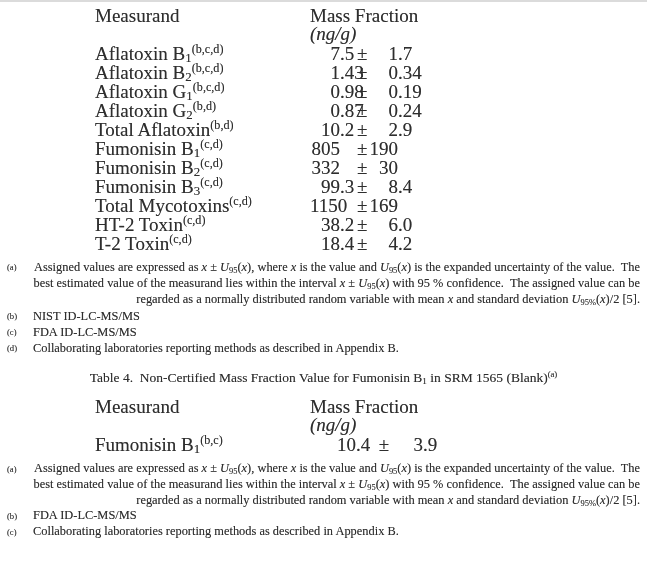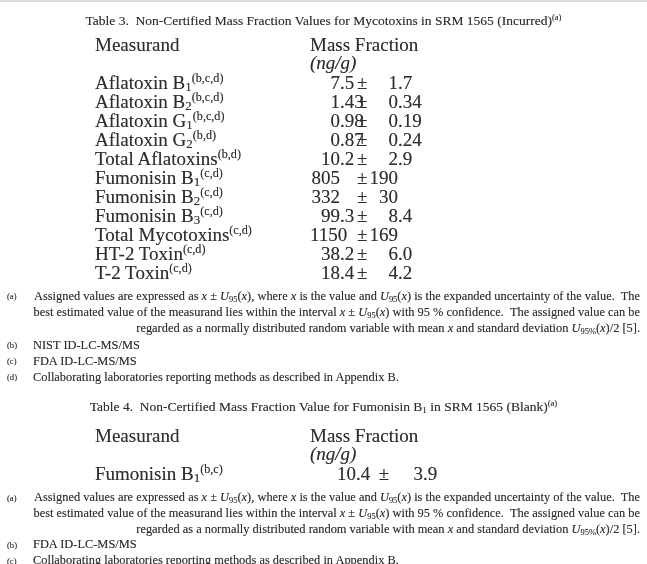--- a/index.html
+++ b/index.html
@@ -49,21 +49,20 @@
   .fn-line { white-space: pre; text-align: right; }
   .fn-text { white-space: pre; text-align: center; }
 </style>
 </head>
 <body>
 
 <div class="page">
   <div class="scan-top"></div>
 
   <div>
-    <div class="tbl-title t3-title"><span>Table 3.  Non-Certified Mass Fraction Values for Mycotoxins in SRM 1565 (Incurred)</span><sup>(a)</sup></div>
 
     <div class="tbl t3">
       <div class="tr th1">
         <span class="c1">Measurand</span>
         <span class="cspan">Mass Fraction</span>
       </div>
       <div class="tr th2">
         <span class="c1"></span>
         <span class="cspan">(ng/g)</span>
       </div>
@@ -94,21 +93,21 @@
 
       <div class="tr">
         <span class="c1"><span>Aflatoxin G</span><sub>2</sub><sup>(b,d)</sup></span>
         <span class="vi">0</span><span class="vf">.87</span>
         <span class="pm">±</span>
         <span class="ui">0</span><span class="uf">.24</span>
         <span></span>
       </div>
 
       <div class="tr">
-        <span class="c1"><span>Total Aflatoxins</span><sub></sub><sup>(b,d)</sup></span>
+        <span class="c1"><span>Total Aflatoxin</span><sub></sub><sup>(b,d)</sup></span>
         <span class="vi">10</span><span class="vf">.2</span>
         <span class="pm">±</span>
         <span class="ui">2</span><span class="uf">.9</span>
         <span></span>
       </div>
 
       <div class="tr">
         <span class="c1"><span>Fumonisin B</span><sub>1</sub><sup>(c,d)</sup></span>
         <span class="vi">805</span><span class="vf"></span>
         <span class="pm">±</span>

